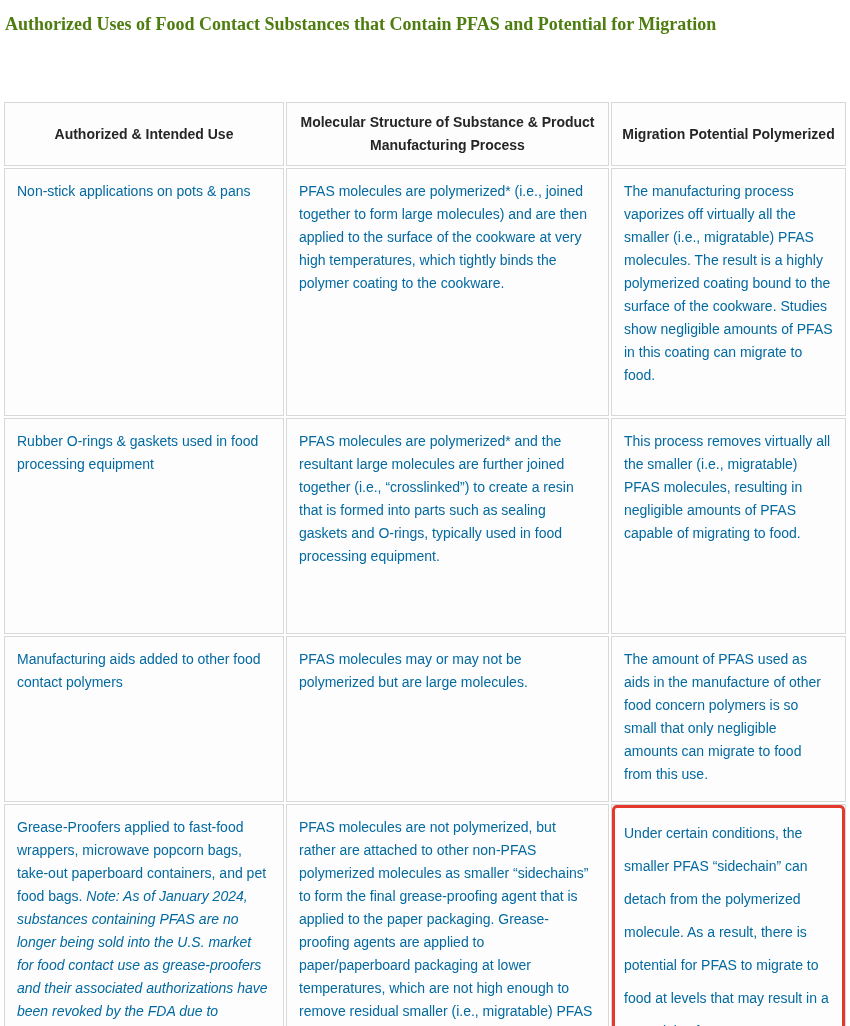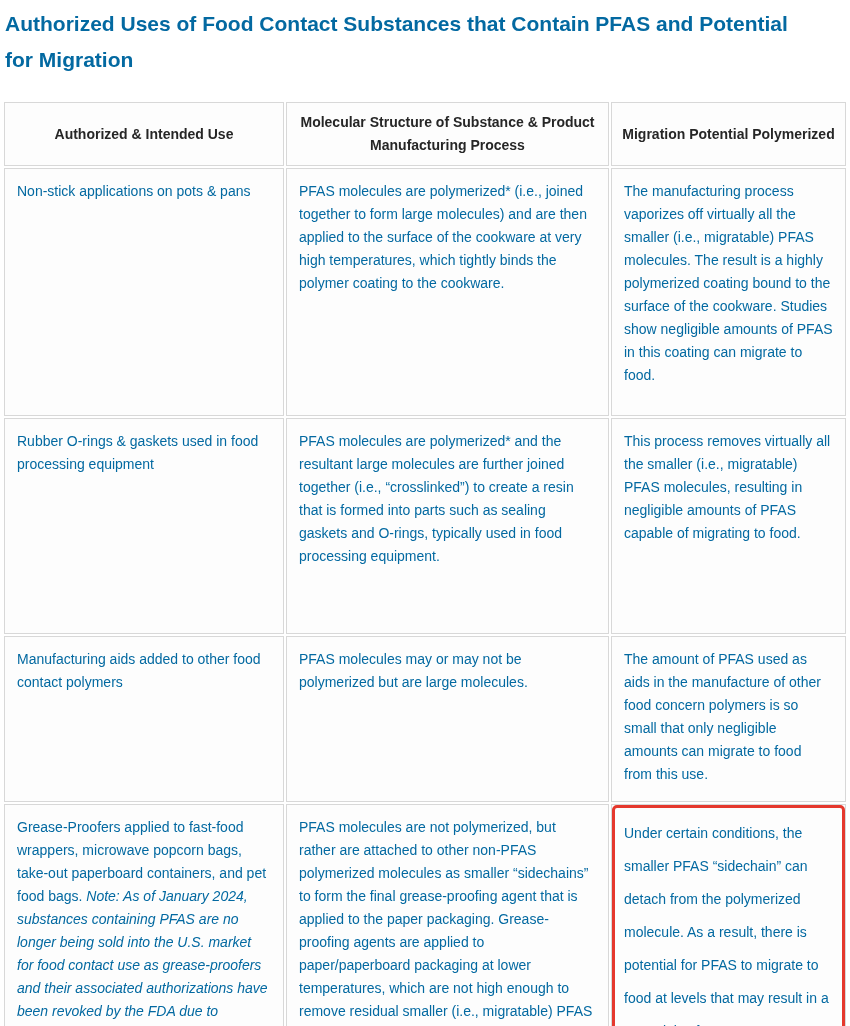--- a/index.html
+++ b/index.html
@@ -9,26 +9,27 @@
     font-family: "Liberation Sans", "DejaVu Sans", sans-serif;
   }
   .page {
     width: 850px;
     height: 1026px;
     background: #ffffff;
     position: relative;
     overflow: hidden;
   }
   .page-title {
-    font-size: 21px;
+    font-size: 18px;
     font-weight: bold;
-    color: #0369a1;
+    color: #4d7c0f;
     line-height: 36px;
     max-width: 800px;
     padding: 6px 0 0 5px;
+    font-family: Liberation Serif, serif;
   }
   table.pfas-table {
     position: absolute;
     top: 100px;
     left: 2px;
     width: 846px;
     border-collapse: separate;
     border-spacing: 2px;
     table-layout: fixed;
   }

